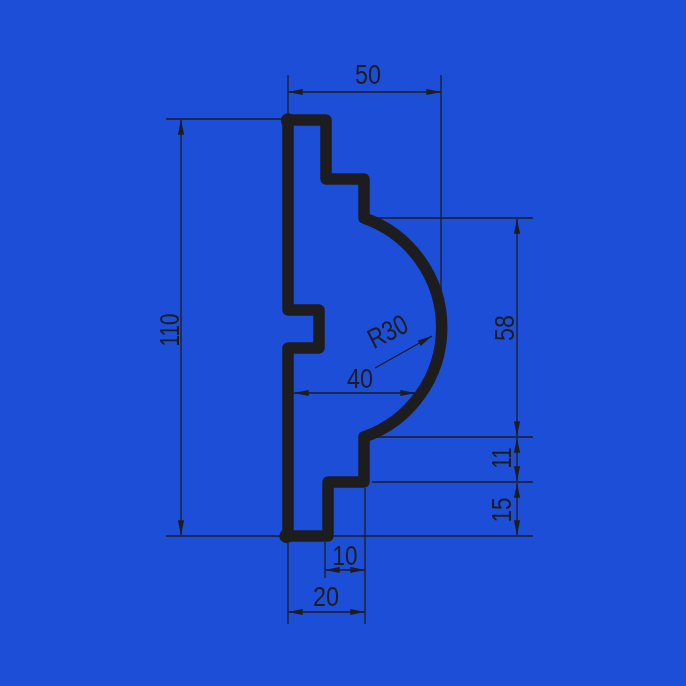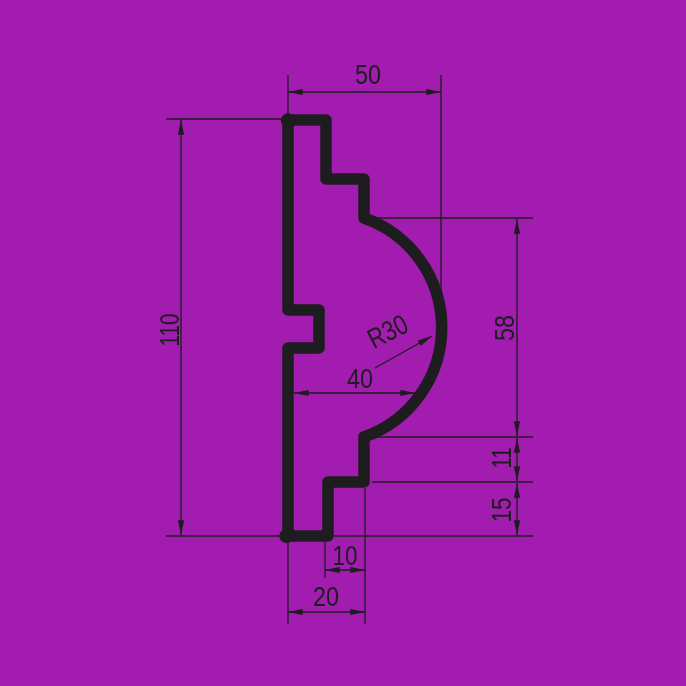--- a/index.html
+++ b/index.html
@@ -4,21 +4,21 @@
 <style>
   html, body {
     margin: 0;
     padding: 0;
     background: #ffffff;
   }
   .canvas {
     position: relative;
     width: 686px;
     height: 686px;
-    background: #a21caf;
+    background: #1d4ed8;
     overflow: hidden;
     font-family: "Liberation Sans", sans-serif;
   }
   svg { display: block; }
   .thin-line {
     stroke: #1d1d1f;
     stroke-width: 1.3;
     fill: none;
   }
   .dim-line {

